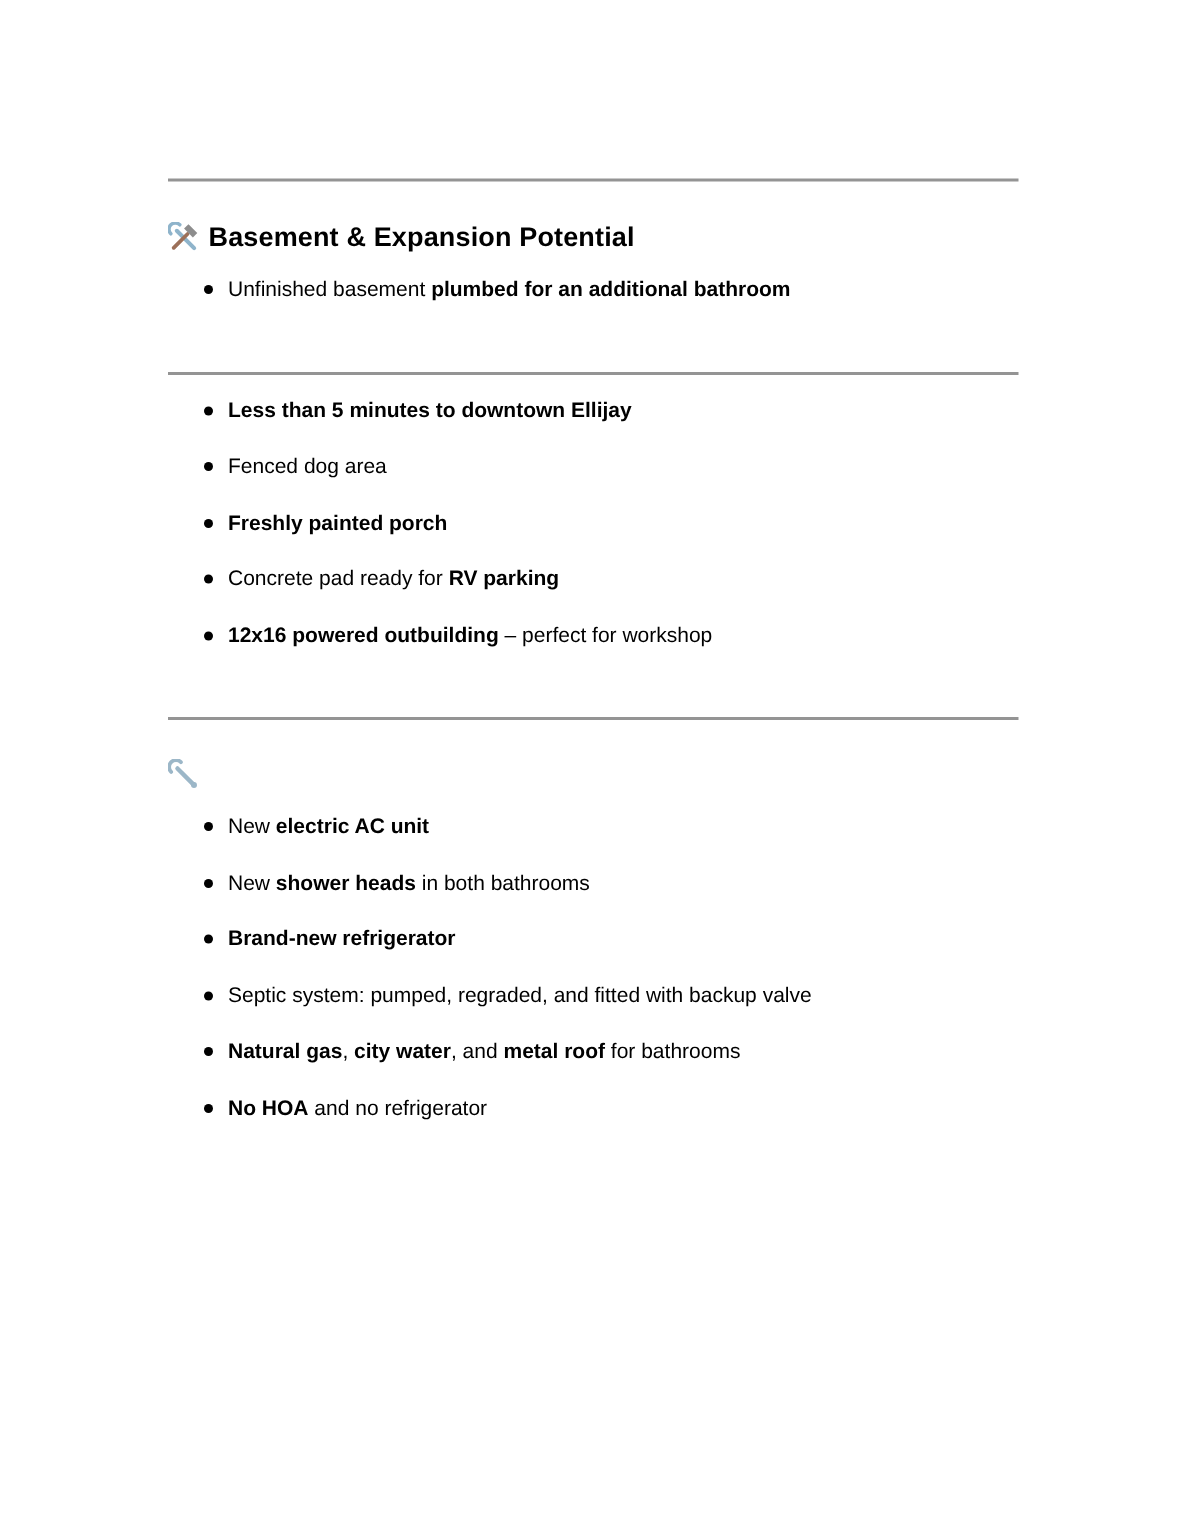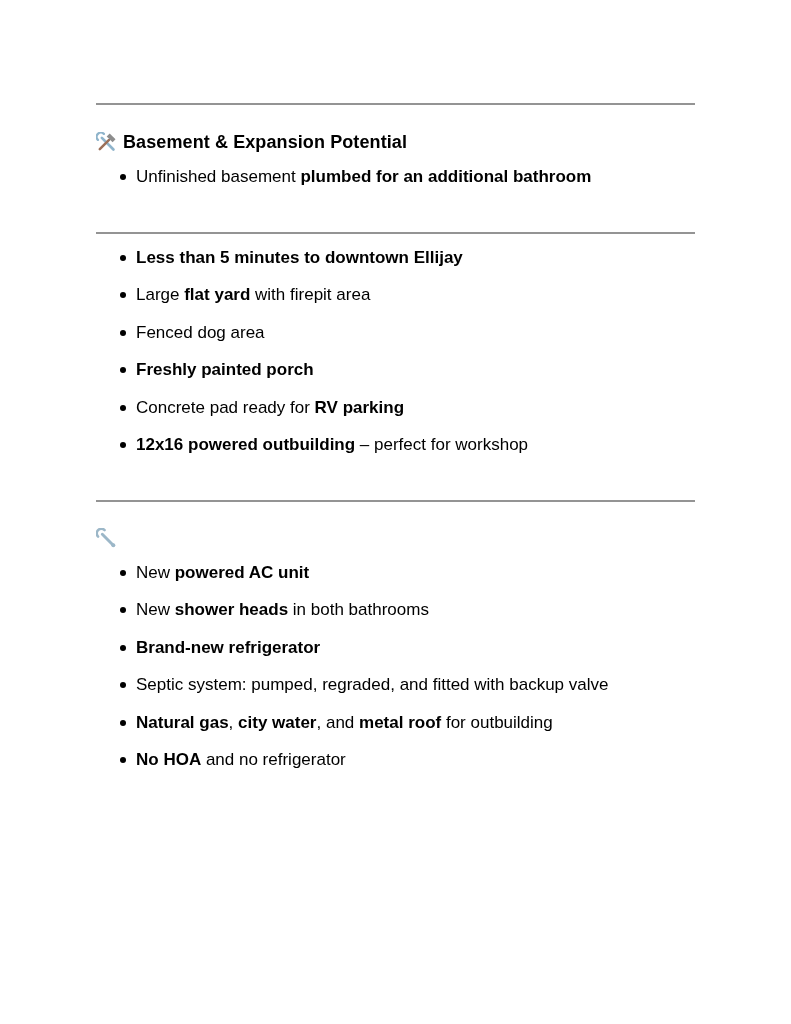--- a/index.html
+++ b/index.html
@@ -9,21 +9,21 @@
   }
   body {
     width: 791px;
     height: 1024px;
     box-sizing: border-box;
     padding: 103px 96px 0 96px;
     font-family: "Liberation Sans", sans-serif;
     color: #000000;
     overflow: hidden;
   }
-  section { margin: 0; }
+  section { margin: 16px; }
   hr.rule {
     border: none;
     border-top: 2px solid #949494;
     height: 0;
     margin: 0;
   }
   section:not(:first-of-type) hr.rule { margin-top: 46px; }
   h2.heading {
     display: flex;
     align-items: center;
@@ -38,21 +38,21 @@
     display: inline-flex;
     width: 21px;
     height: 21px;
     flex: 0 0 auto;
   }
   .icon svg { width: 100%; height: 100%; }
   ul.bullets {
     list-style: none;
     margin: 15px 0 0 0;
     padding: 0;
-    font-size: 17px;
+    font-size: 14px;
   }
   ul.bullets li {
     position: relative;
     padding-left: 40px;
     line-height: 17.5px;
     margin: 0 0 20px 0;
   }
   ul.bullets li::before {
     content: "";
     position: absolute;
@@ -83,40 +83,39 @@
   </h2>
   <ul class="bullets">
       <li><span>Unfinished basement </span><span class="b">plumbed for an additional bathroom</span></li>
     </ul>
 </section>
 
 <section>
   <hr class="rule">
   <ul class="bullets">
       <li><span class="b">Less than 5 minutes to downtown Ellijay</span></li>
-      <li><span>Large </span><span class="b">flat yard</span><span> with firepit area</span></li>
       <li><span>Fenced dog area</span></li>
       <li><span class="b">Freshly painted porch</span></li>
       <li><span>Concrete pad ready for </span><span class="b">RV parking</span></li>
       <li><span class="b">12x16 powered outbuilding</span><span> – perfect for workshop</span></li>
     </ul>
 </section>
 
 <section>
   <hr class="rule">
   <h2 class="heading">
     <span class="icon">
       <svg viewBox="0 0 20 20" xmlns="http://www.w3.org/2000/svg">
         <path d="M8.2 2 A4.3 4.3 0 1 0 2 8.2" fill="none" stroke="#9cb7c8" stroke-width="2.4" stroke-linecap="round"></path>
         <line x1="6" y1="6" x2="16.4" y2="16.4" stroke="#9cb7c8" stroke-width="2.8" stroke-linecap="round"></line>
         <circle cx="16.5" cy="16.5" r="1.9" fill="#9cb7c8"></circle>
       </svg>
     </span>
   </h2>
   <ul class="bullets">
-      <li><span>New </span><span class="b">powered AC unit</span></li>
+      <li><span>New </span><span class="b">electric AC unit</span></li>
       <li><span>New </span><span class="b">shower heads</span><span> in both bathrooms</span></li>
       <li><span class="b">Brand-new refrigerator</span></li>
       <li><span>Septic system: pumped, regraded, and fitted with backup valve</span></li>
-      <li><span class="b">Natural gas</span><span>, </span><span class="b">city water</span><span>, and </span><span class="b">metal roof</span><span> for outbuilding</span></li>
+      <li><span class="b">Natural gas</span><span>, </span><span class="b">city water</span><span>, and </span><span class="b">metal roof</span><span> for bathrooms</span></li>
       <li><span class="b">No HOA</span><span> and no refrigerator</span></li>
     </ul>
 </section>
 
 </body></html>

